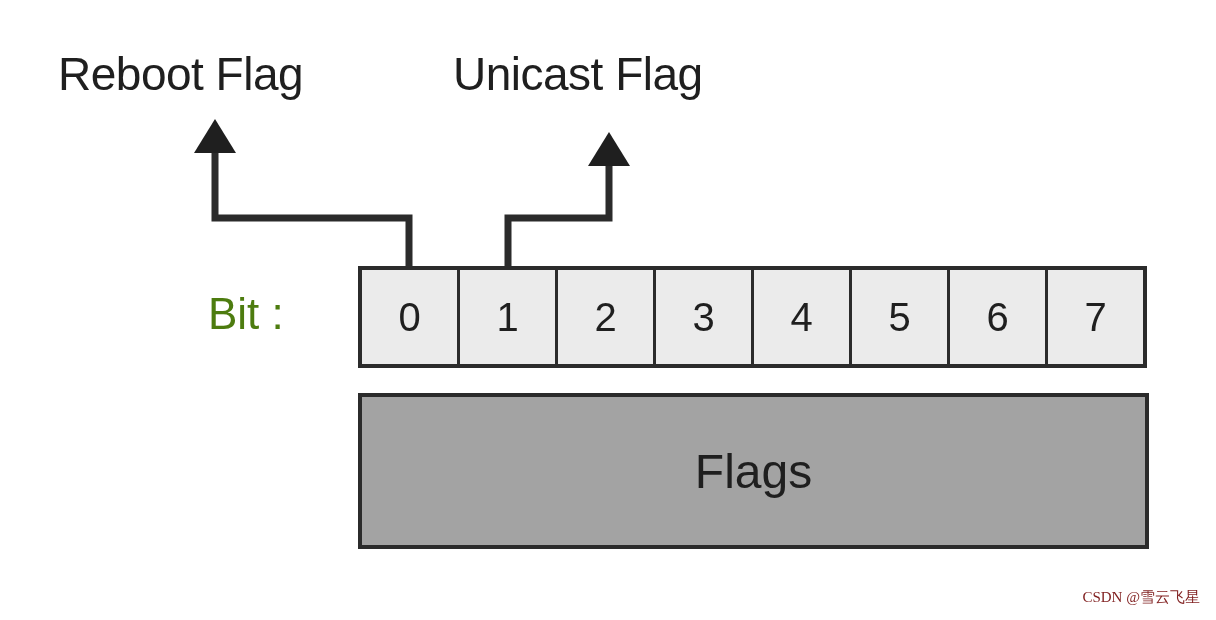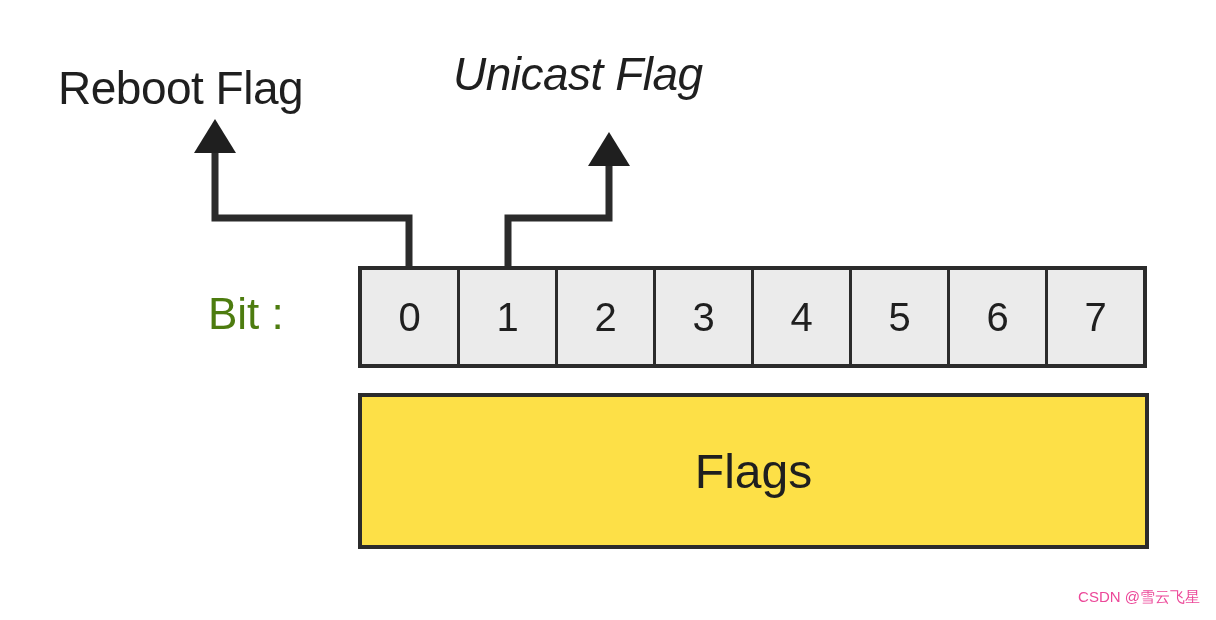--- a/index.html
+++ b/index.html
@@ -22,22 +22,22 @@
     height: 620px;
   }
   .label {
     position: absolute;
     font-size: 46px;
     line-height: 1;
     letter-spacing: -0.5px;
     color: #1f1f1f;
     white-space: nowrap;
   }
-  #reboot-flag-label { left: 58px; top: 65px; }
-  #unicast-flag-label { left: 453px; top: 51px; font-style: italic; }
+  #reboot-flag-label { left: 58px; top: 51px; }
+  #unicast-flag-label { left: 453px; top: 51px; }
 
   #bit-axis-label {
     position: absolute;
     left: 208px;
     top: 292px;
     font-size: 44px;
     line-height: 1;
     color: #4d7c0f;
     white-space: nowrap;
   }
@@ -67,37 +67,38 @@
   .bit-cell:last-child { border-right: none; }
 
   #flags-box {
     position: absolute;
     left: 358px;
     top: 393px;
     width: 791px;
     height: 156px;
     border: 4px solid #2b2b2b;
     box-sizing: border-box;
-    background: #fde047;
+    background: #a3a3a3;
     display: flex;
     align-items: center;
     justify-content: center;
   }
   #flags-box-label {
     font-size: 48px;
     color: #1f1f1f;
   }
 
   #watermark {
     position: absolute;
     right: 16px;
     top: 588px;
     font-size: 15px;
-    color: #ec4899;
+    color: #7f1d1d;
     white-space: nowrap;
+    font-family: Liberation Serif, serif;
   }
 </style>
 </head>
 <body>
 
 <svg id="canvas" viewBox="0 0 1216 620">
   <g>
     <path d="M 409 266 L 409 218 L 215 218 L 215 150" fill="none" stroke="#2b2b2b" stroke-width="7" stroke-linecap="butt" stroke-linejoin="miter"></path>
     <polygon points="215,119 236,153 194,153" fill="#1f1f1f"></polygon>
   </g>

